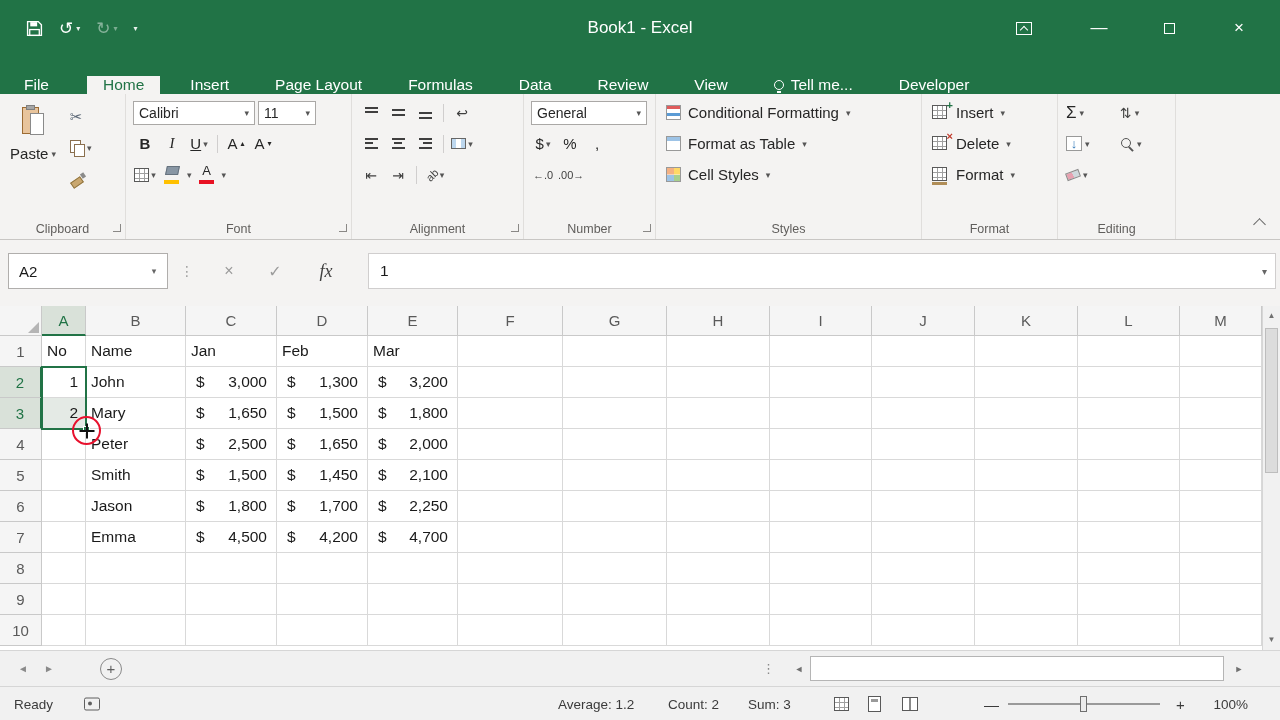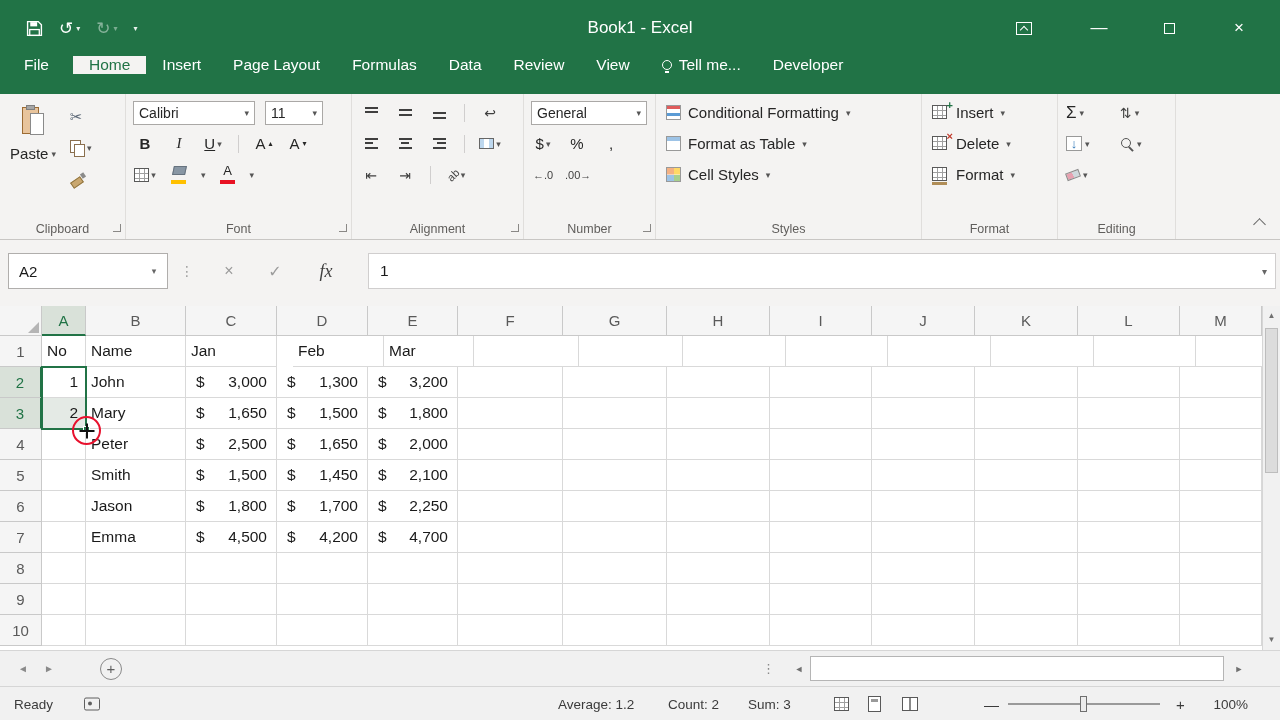--- a/index.html
+++ b/index.html
@@ -16,35 +16,35 @@
 .wtitle{position:absolute;left:50%;top:0;transform:translateX(-50%);line-height:56px;font-size:17px;}
 .winctl{position:absolute;right:6px;top:0;height:56px;display:flex;}
 .wbtn{width:70px;height:56px;display:flex;align-items:center;justify-content:center;font-size:17px;}
 .maxbox{width:11px;height:11px;border:1.5px solid #fff;display:inline-block;}
 .rdo{position:absolute;right:248px;top:0;height:56px;display:flex;align-items:center;}
 .rdo-box{width:16px;height:13px;border:1.4px solid #fff;position:relative;display:inline-block;}
 .rdo-box::after{content:"";position:absolute;left:4px;top:4px;width:5px;height:5px;border-left:1.4px solid #fff;border-top:1.4px solid #fff;transform:rotate(45deg);}
 
 
 .tabrow{position:absolute;left:0;top:56px;width:100%;height:38px;background:#217346;display:flex;align-items:stretch;color:#fff;}
-.tabstrip{display:flex;align-items:flex-start;}
+.tabstrip{display:flex;align-items:flex-end;gap:14px;}
 .rtab{display:flex;align-items:center;padding:0 16px;font-size:15.5px;}
 .rtab.file{padding:0 24px;}
 .rtab.active{background:#f4f3f2;color:#217346;}
 .bulb{width:10px;height:10px;border:1.3px solid #fff;border-radius:50%;display:inline-block;margin-right:7px;position:relative;}
 .bulb::after{content:"";position:absolute;left:2px;top:10px;width:4px;height:2px;background:#fff;}
 .share{margin-left:auto;display:flex;align-items:center;gap:8px;padding:0 24px;font-size:15.5px;}
 
 
 .ribbon{position:absolute;left:0;top:94px;width:100%;height:146px;background:#f4f3f2;border-bottom:1px solid #c8c6c4;display:flex;}
 .rgroup{position:relative;height:100%;border-right:1px solid #e0dedc;padding:3px 4px 20px;}
 .glabel{position:absolute;left:0;right:0;bottom:3px;text-align:center;font-size:12.5px;color:#605e5c;}
 .launcher{position:absolute;right:4px;bottom:7px;width:8px;height:8px;border-right:1.5px solid #8a8886;border-bottom:1.5px solid #8a8886;}
 .dd{font-size:9px;color:#555;}
-.frow{display:flex;align-items:center;gap:10px;height:31px;padding:0 3px;}
+.frow{display:flex;align-items:center;gap:3px;height:31px;padding:0 3px;}
 .combo{background:#fff;border:1px solid #aaa8a6;height:24px;display:flex;align-items:center;justify-content:space-between;padding:0 5px;font-size:14px;color:#262626;}
 .tbtn{min-width:24px;height:24px;display:inline-flex;align-items:center;justify-content:center;font-size:15px;color:#262626;gap:2px;}
 .tbtn.bold{font-weight:bold;}
 .tbtn.italic{font-style:italic;font-family:"Liberation Serif",serif;}
 .fsz sup{font-size:8px;margin-left:1px;}
 .vsep{width:1px;height:18px;background:#d0cece;margin:0 3px;}
 
 .clipwrap{display:flex;height:100%;}
 .paste-btn{width:58px;display:flex;flex-direction:column;align-items:center;gap:9px;padding-top:8px;}
 .paste-label{font-size:15px;color:#262626;display:flex;align-items:center;gap:3px;}
@@ -529,21 +529,21 @@
           <div class="gcell chead" style="width: 103px;">J</div>
           <div class="gcell chead" style="width: 103px;">K</div>
           <div class="gcell chead" style="width: 102px;">L</div>
           <div class="gcell chead" style="width: 82px;">M</div>
         </div>
         <div class="grow">
           <div class="gcell rhead" style="width: 42px;">1</div>
           <div class="gcell dcell" style="width: 44px;">No</div>
           <div class="gcell dcell" style="width: 100px;">Name</div>
           <div class="gcell dcell" style="width: 91px;">Jan</div>
-          <div class="gcell dcell" style="width: 91px; margin-left: 16px;">Feb</div>
+          <div class="gcell dcell" style="width: 91px;">Feb</div>
           <div class="gcell dcell" style="width: 90px;">Mar</div>
           <div class="gcell dcell" style="width: 105px;"></div>
           <div class="gcell dcell" style="width: 104px;"></div>
           <div class="gcell dcell" style="width: 103px;"></div>
           <div class="gcell dcell" style="width: 102px;"></div>
           <div class="gcell dcell" style="width: 103px;"></div>
           <div class="gcell dcell" style="width: 103px;"></div>
           <div class="gcell dcell" style="width: 102px;"></div>
           <div class="gcell dcell" style="width: 82px;"></div>
         </div>

